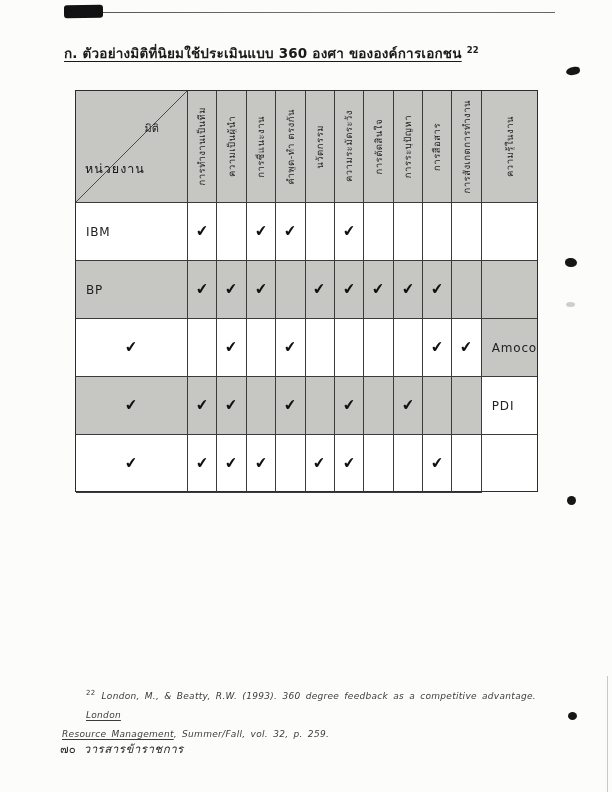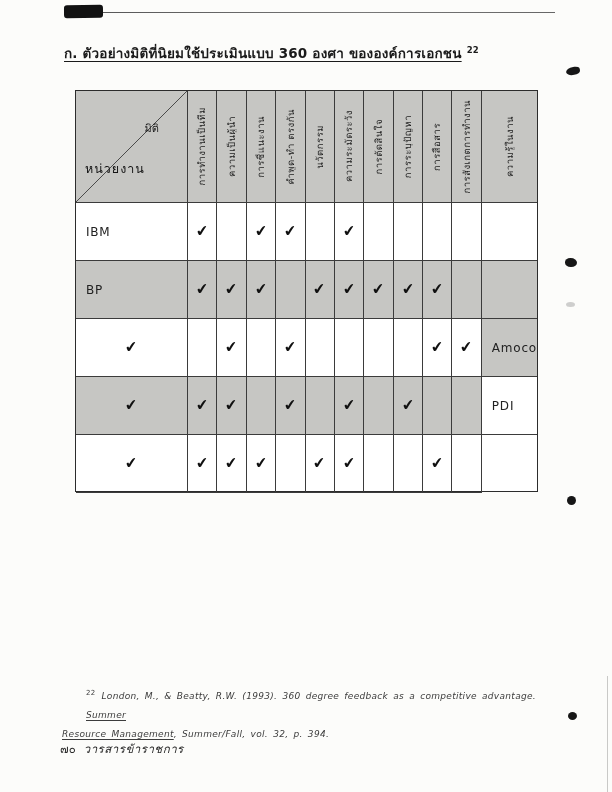--- a/index.html
+++ b/index.html
@@ -241,21 +241,21 @@
       </div>
       <div class="cell check"></div>
       <div class="cell check"></div>
       <div class="cell check">
         <span>✔</span>
       </div>
       <div class="cell check"></div>
     </div>
 
   <div class="footnote">
-    <div class="fn-first"><sup>22</sup><span>London, M., &amp; Beatty, R.W. (1993). 360 degree feedback as a competitive advantage. </span><span class="u">Summer</span></div>
-    <div><span class="u">Resource Management</span><span>, Summer/Fall, vol. 32, p. 394.</span></div>
+    <div class="fn-first"><sup>22</sup><span>London, M., &amp; Beatty, R.W. (1993). 360 degree feedback as a competitive advantage. </span><span class="u">London</span></div>
+    <div><span class="u">Resource Management</span><span>, Summer/Fall, vol. 32, p. 259.</span></div>
   </div>
 
   <div class="footer">
     <span class="pg">๗๐</span><span class="jn">วารสารข้าราชการ</span>
   </div>
 
 </div>
 
 </body></html>

